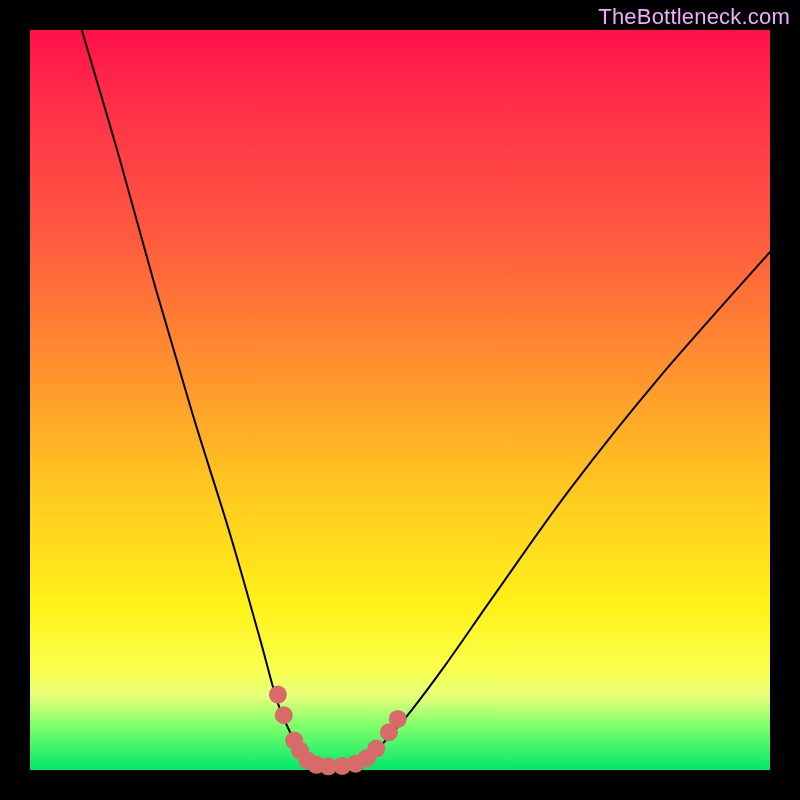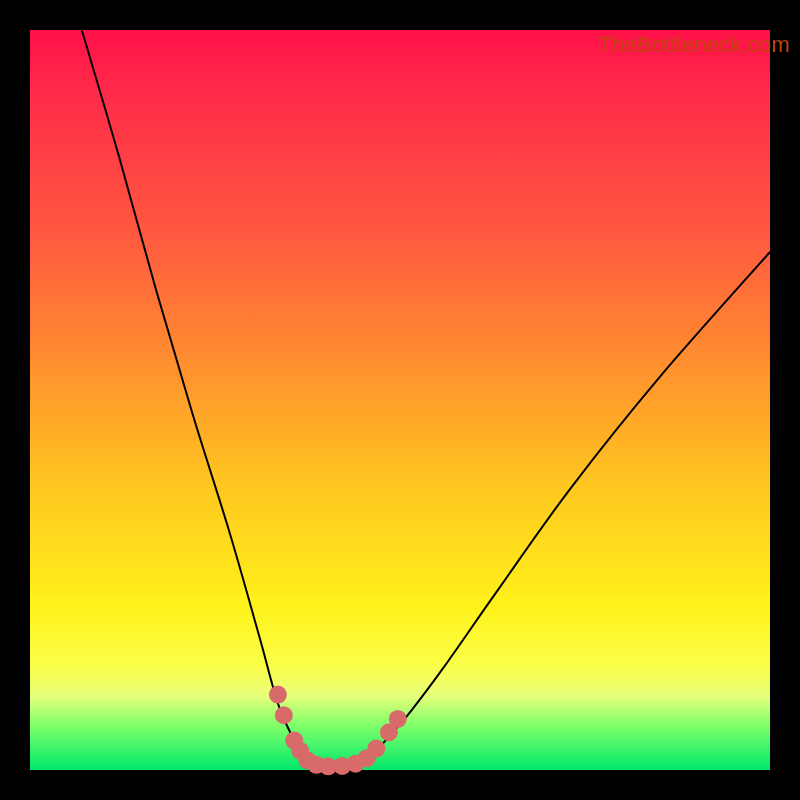--- a/index.html
+++ b/index.html
@@ -43,25 +43,24 @@
   svg.curve {
     position: absolute;
     top: 0;
     left: 0;
     width: 740px;
     height: 740px;
     overflow: visible;
   }
   .watermark {
     position: absolute;
-    color: #c2410c;
+    color: #f0abfc;
     font-size: 22px;
     font-weight: 500;
     letter-spacing: 0.2px;
-    margin-top: 28px;
   }
 </style>
 </head>
 <body>
 
 <div class="frame">
   <div class="plot-area">
     <svg class="curve" viewBox="0 0 740 740" preserveAspectRatio="none">
       <path id="left-arm" fill="none" stroke="#000000" stroke-width="2" d="M 51.80 0.00 C 57.97 20.97, 76.47 82.63, 88.80 125.80 C 101.13 168.97, 113.47 215.83, 125.80 259.00 C 138.13 302.17, 150.47 344.10, 162.80 384.80 C 175.13 425.50, 188.70 466.20, 199.80 503.20 C 210.90 540.20, 221.38 578.43, 229.40 606.80 C 237.42 635.17, 242.10 656.13, 247.90 673.40 C 253.70 690.67, 259.86 701.40, 264.18 710.40 C 268.50 719.40, 270.72 723.47, 273.80 727.42 C 276.88 731.37, 281.20 732.97, 282.68 734.08"></path>
       <path id="right-arm" fill="none" stroke="#000000" stroke-width="2" d="M 329.30 733.34 C 331.40 731.98, 336.95 729.64, 341.88 725.20 C 346.81 720.76, 352.36 714.10, 358.90 706.70 C 365.44 699.30, 371.85 692.52, 381.10 680.80 C 390.35 669.08, 400.22 656.13, 414.40 636.40 C 428.58 616.67, 445.23 592.00, 466.20 562.40 C 487.17 532.80, 513.07 494.57, 540.20 458.80 C 567.33 423.03, 595.70 387.27, 629.00 347.80 C 662.30 308.33, 721.50 242.97, 740.00 222.00"></path>

